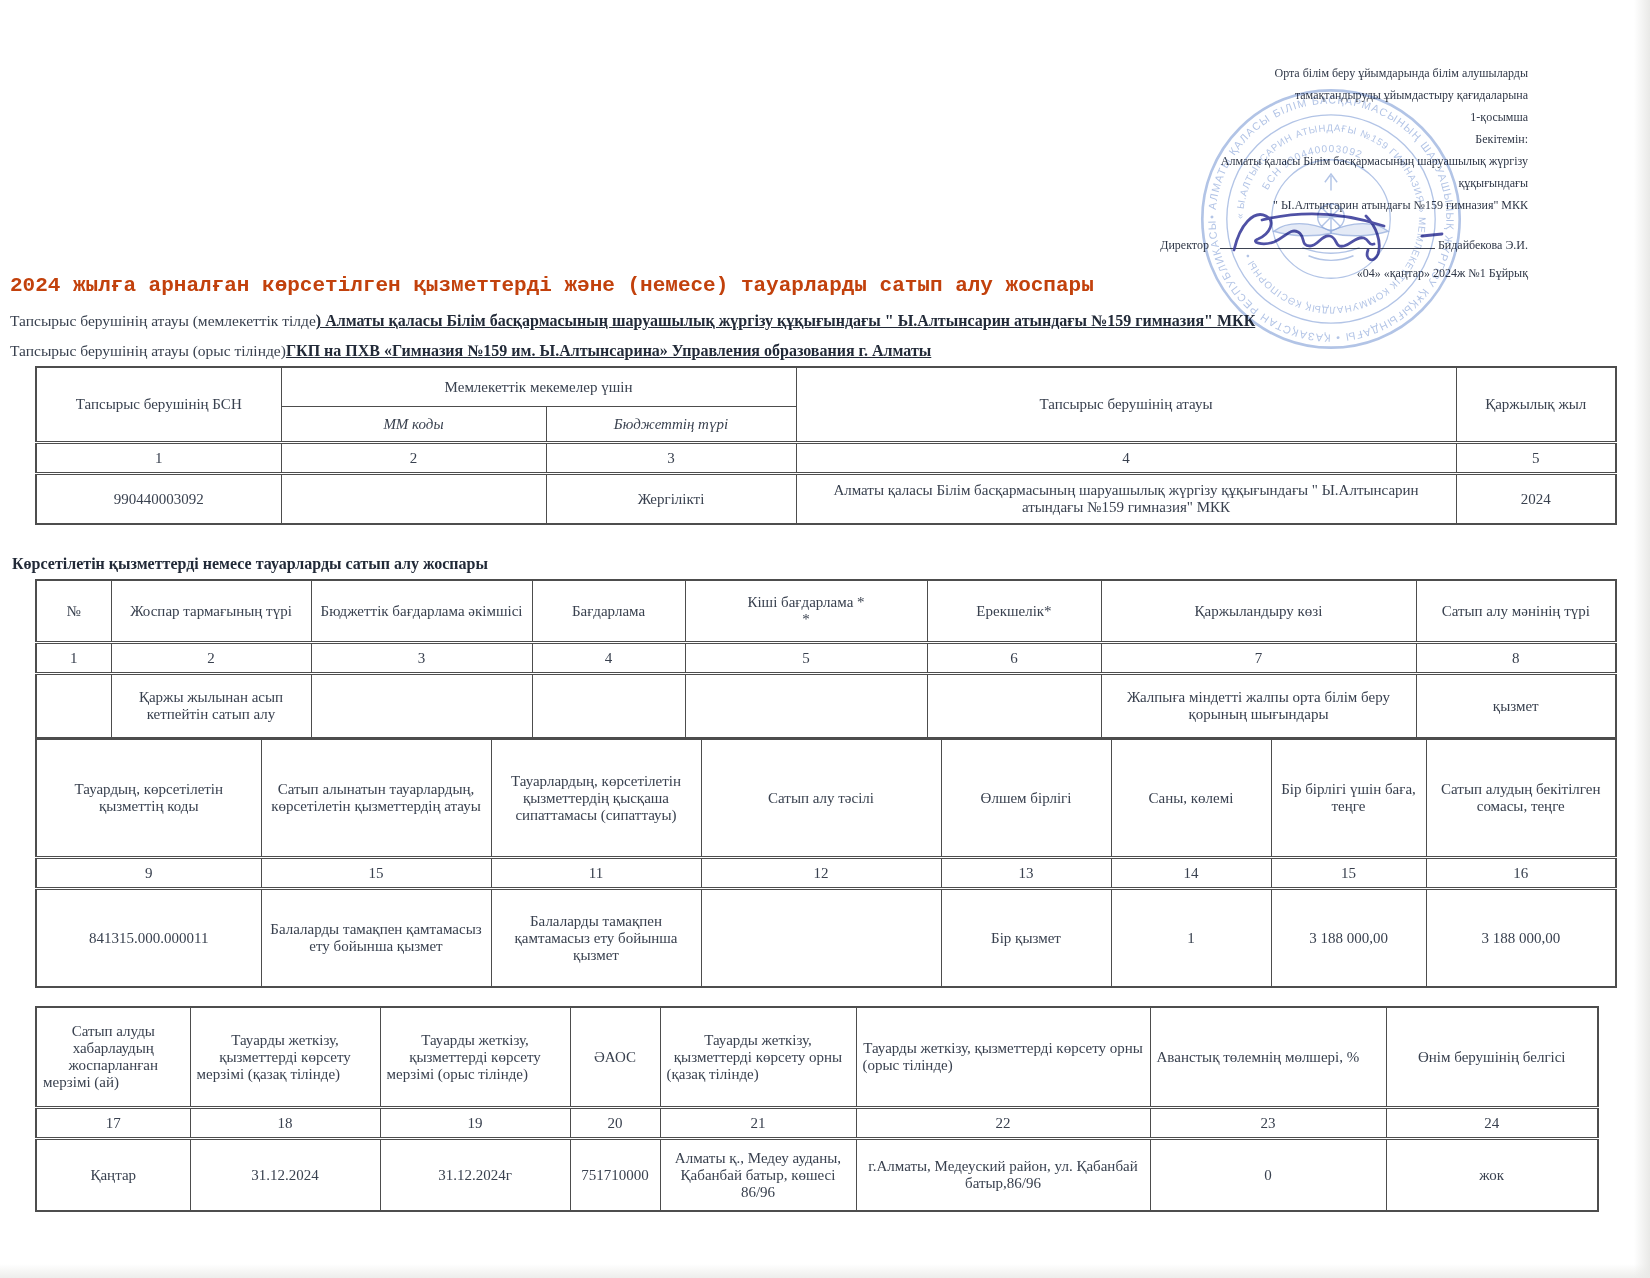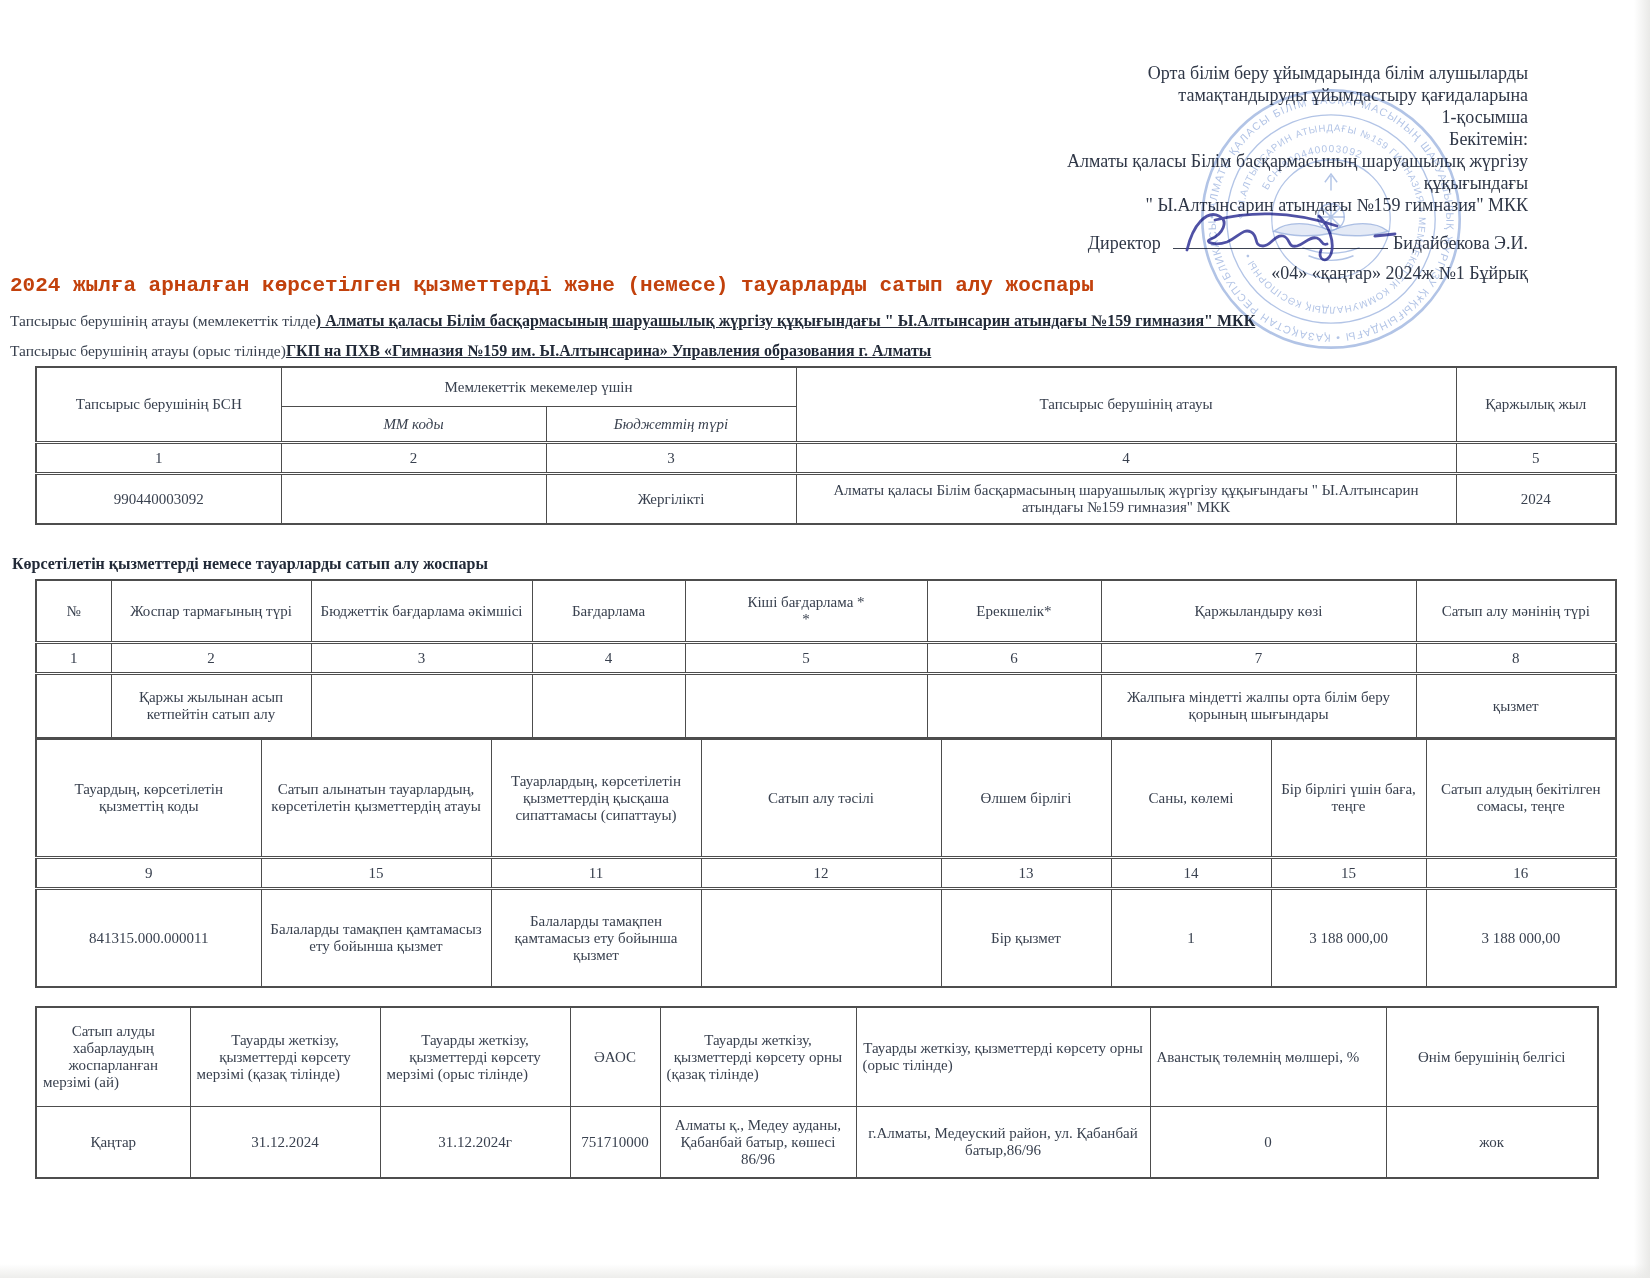--- a/index.html
+++ b/index.html
@@ -15,21 +15,21 @@
     background:linear-gradient(to left,#e9e9e7,rgba(255,255,255,0)); pointer-events:none;
   }
   .page::before{
     content:''; position:absolute; left:0; bottom:0; width:100%; height:14px;
     background:linear-gradient(to top,#ededeb,rgba(255,255,255,0)); pointer-events:none;
   }
 
   
   .hdr {
     position:absolute; top:62px; right:122px; width:640px;
-    text-align:right; font-size:18px; line-height:22px; color:#2f3747; z-index:1;
+    text-align:right; font-size:12px; line-height:22px; color:#2f3747; z-index:1;
   }
   .dir-row { margin-top:14px; position:relative; height:30px; }
   .dir-row .lbl { margin-right:8px; }
   .sig-line {
     display:inline-block; width:215px; border-bottom:1.4px solid #3d4352;
     vertical-align:baseline; position:relative; height:18px;
   }
   .sig-svg { position:absolute; left:-4px; top:-26px; width:236px; height:58px; }
   .date-line { margin-top:2px; }
 
@@ -294,20 +294,30 @@
           <tr class="hr">
         <td class="jst">Сатып алуды хабарлаудың жоспарланған мерзімі (ай)</td>
         <td class="jst">Тауарды жеткізу, қызметтерді көрсету мерзімі (қазақ тілінде)</td>
         <td class="jst">Тауарды жеткізу, қызметтерді көрсету мерзімі (орыс тілінде)</td>
         <td class="lft">ӘАОС</td>
         <td class="jst">Тауарды жеткізу, қызметтерді көрсету орны (қазақ тілінде)</td>
         <td class="jst">Тауарды жеткізу, қызметтерді көрсету орны (орыс тілінде)</td>
         <td class="jst">Аванстық төлемнің мөлшері, %</td>
         <td class="lft">Өнім берушінің белгісі</td>
       </tr>
+      <tr class="nums">
+        <td>17</td>
+        <td>18</td>
+        <td>19</td>
+        <td>20</td>
+        <td>21</td>
+        <td>22</td>
+        <td>23</td>
+        <td>24</td>
+      </tr>
       <tr class="dr">
         <td>Қаңтар</td>
         <td>31.12.2024</td>
         <td>31.12.2024г</td>
         <td>751710000</td>
         <td>Алматы қ., Медеу ауданы,  Қабанбай батыр, көшесі 86/96</td>
         <td>г.Алматы, Медеуский район, ул. Қабанбай батыр,86/96</td>
         <td>0</td>
         <td>жок</td>
       </tr>

